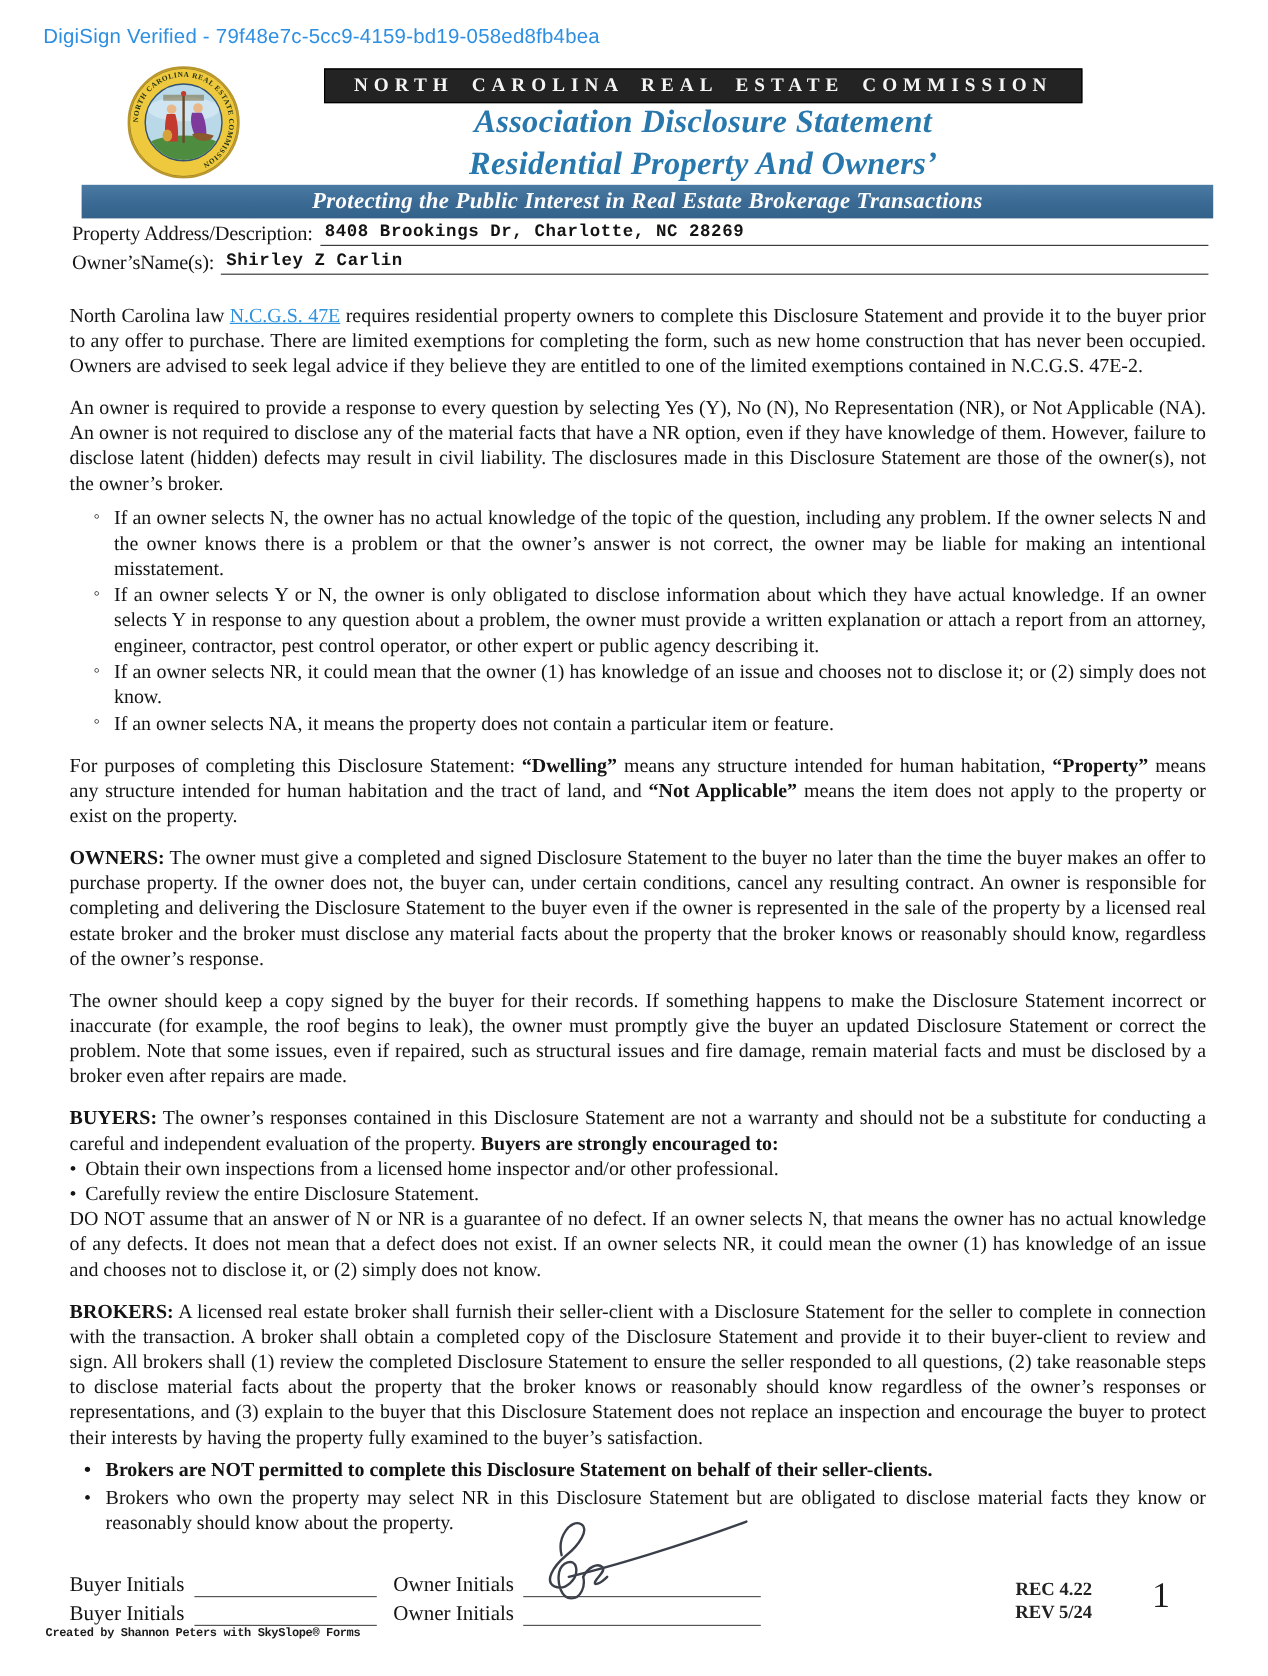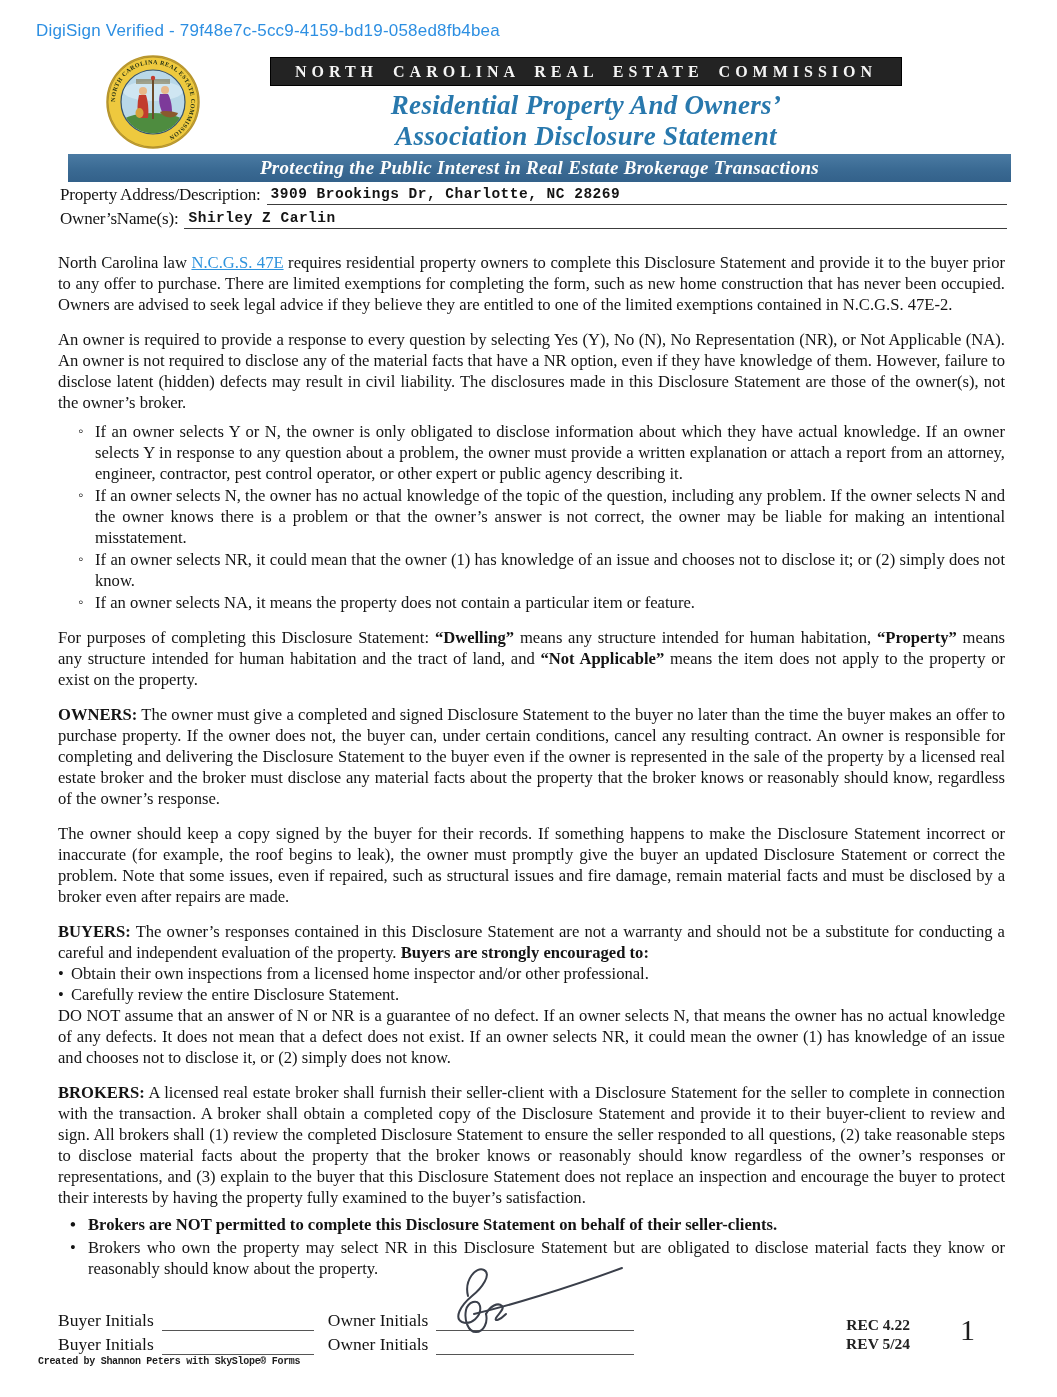--- a/index.html
+++ b/index.html
@@ -164,47 +164,47 @@
           </g>
         </g>
         <path id="sealRingPath" d="M 9 47 A 38 38 0 1 1 85 47 A 38 38 0 1 1 9 47" fill="none"></path>
         <text font-family="Liberation Serif, serif" font-size="6.1" font-weight="bold" fill="#1e2d14" letter-spacing="0.55">
           <textPath href="#sealRingPath" startOffset="0">NORTH CAROLINA REAL ESTATE COMMISSION</textPath>
         </text>
       </svg>
     </div>
     <div class="header-right">
       <div class="commission-bar">NORTH CAROLINA REAL ESTATE COMMISSION</div>
+      <div class="doc-title" style="margin-top:0;">Association Disclosure Statement</div>
       <div class="doc-title">Residential Property And Owners’</div>
-      <div class="doc-title" style="margin-top:0;">Association Disclosure Statement</div>
     </div>
   </div>
 
   <div class="banner">Protecting the Public Interest in Real Estate Brokerage Transactions</div>
 
   <div class="fields">
     <div class="field-row">
       <span class="field-label">Property Address/Description:</span>
-      <span class="field-line">3909 Brookings Dr, Charlotte, NC 28269</span>
+      <span class="field-line">8408 Brookings Dr, Charlotte, NC 28269</span>
     </div>
     <div class="field-row">
       <span class="field-label">Owner’sName(s):</span>
       <span class="field-line">Shirley Z Carlin</span>
     </div>
   </div>
 
   <div class="body">
 
     <p><span>North Carolina law </span><span class="link">N.C.G.S. 47E</span><span> requires residential property owners to complete this Disclosure Statement and provide it to the buyer prior to any offer to purchase. There are limited exemptions for completing the form, such as new home construction that has never been occupied. Owners are advised to seek legal advice if they believe they are entitled to one of the limited exemptions contained in N.C.G.S. 47E-2.</span></p>
 
     <p>An owner is required to provide a response to every question by selecting Yes (Y), No (N), No Representation (NR), or Not Applicable (NA). An owner is not required to disclose any of the material facts that have a NR option, even if they have knowledge of them. However, failure to disclose latent (hidden) defects may result in civil liability. The disclosures made in this Disclosure Statement are those of the owner(s), not the owner’s broker.</p>
 
     <ul class="open-bullets">
+      <li>If an owner selects N, the owner has no actual knowledge of the topic of the question, including any problem. If the owner selects N and the owner knows there is a problem or that the owner’s answer is not correct, the owner may be liable for making an intentional misstatement.</li>
       <li>If an owner selects Y or N, the owner is only obligated to disclose information about which they have actual knowledge. If an owner selects Y in response to any question about a problem, the owner must provide a written explanation or attach a report from an attorney, engineer, contractor, pest control operator, or other expert or public agency describing it.</li>
-      <li>If an owner selects N, the owner has no actual knowledge of the topic of the question, including any problem. If the owner selects N and the owner knows there is a problem or that the owner’s answer is not correct, the owner may be liable for making an intentional misstatement.</li>
       <li>If an owner selects NR, it could mean that the owner (1) has knowledge of an issue and chooses not to disclose it; or (2) simply does not know.</li>
       <li>If an owner selects NA, it means the property does not contain a particular item or feature.</li>
     </ul>
 
     <p><span>For purposes of completing this Disclosure Statement: </span><span class="b">“Dwelling”</span><span> means any structure intended for human habitation, </span><span class="b">“Property”</span><span> means any structure intended for human habitation and the tract of land, and </span><span class="b">“Not Applicable”</span><span> means the item does not apply to the property or exist on the property.</span></p>
 
     <p><span class="b">OWNERS:</span><span> The owner must give a completed and signed Disclosure Statement to the buyer no later than the time the buyer makes an offer to purchase property. If the owner does not, the buyer can, under certain conditions, cancel any resulting contract. An owner is responsible for completing and delivering the Disclosure Statement to the buyer even if the owner is represented in the sale of the property by a licensed real estate broker and the broker must disclose any material facts about the property that the broker knows or reasonably should know, regardless of the owner’s response.</span></p>
 
     <p>The owner should keep a copy signed by the buyer for their records. If something happens to make the Disclosure Statement incorrect or inaccurate (for example, the roof begins to leak), the owner must promptly give the buyer an updated Disclosure Statement or correct the problem. Note that some issues, even if repaired, such as structural issues and fire damage, remain material facts and must be disclosed by a broker even after repairs are made.</p>
 

